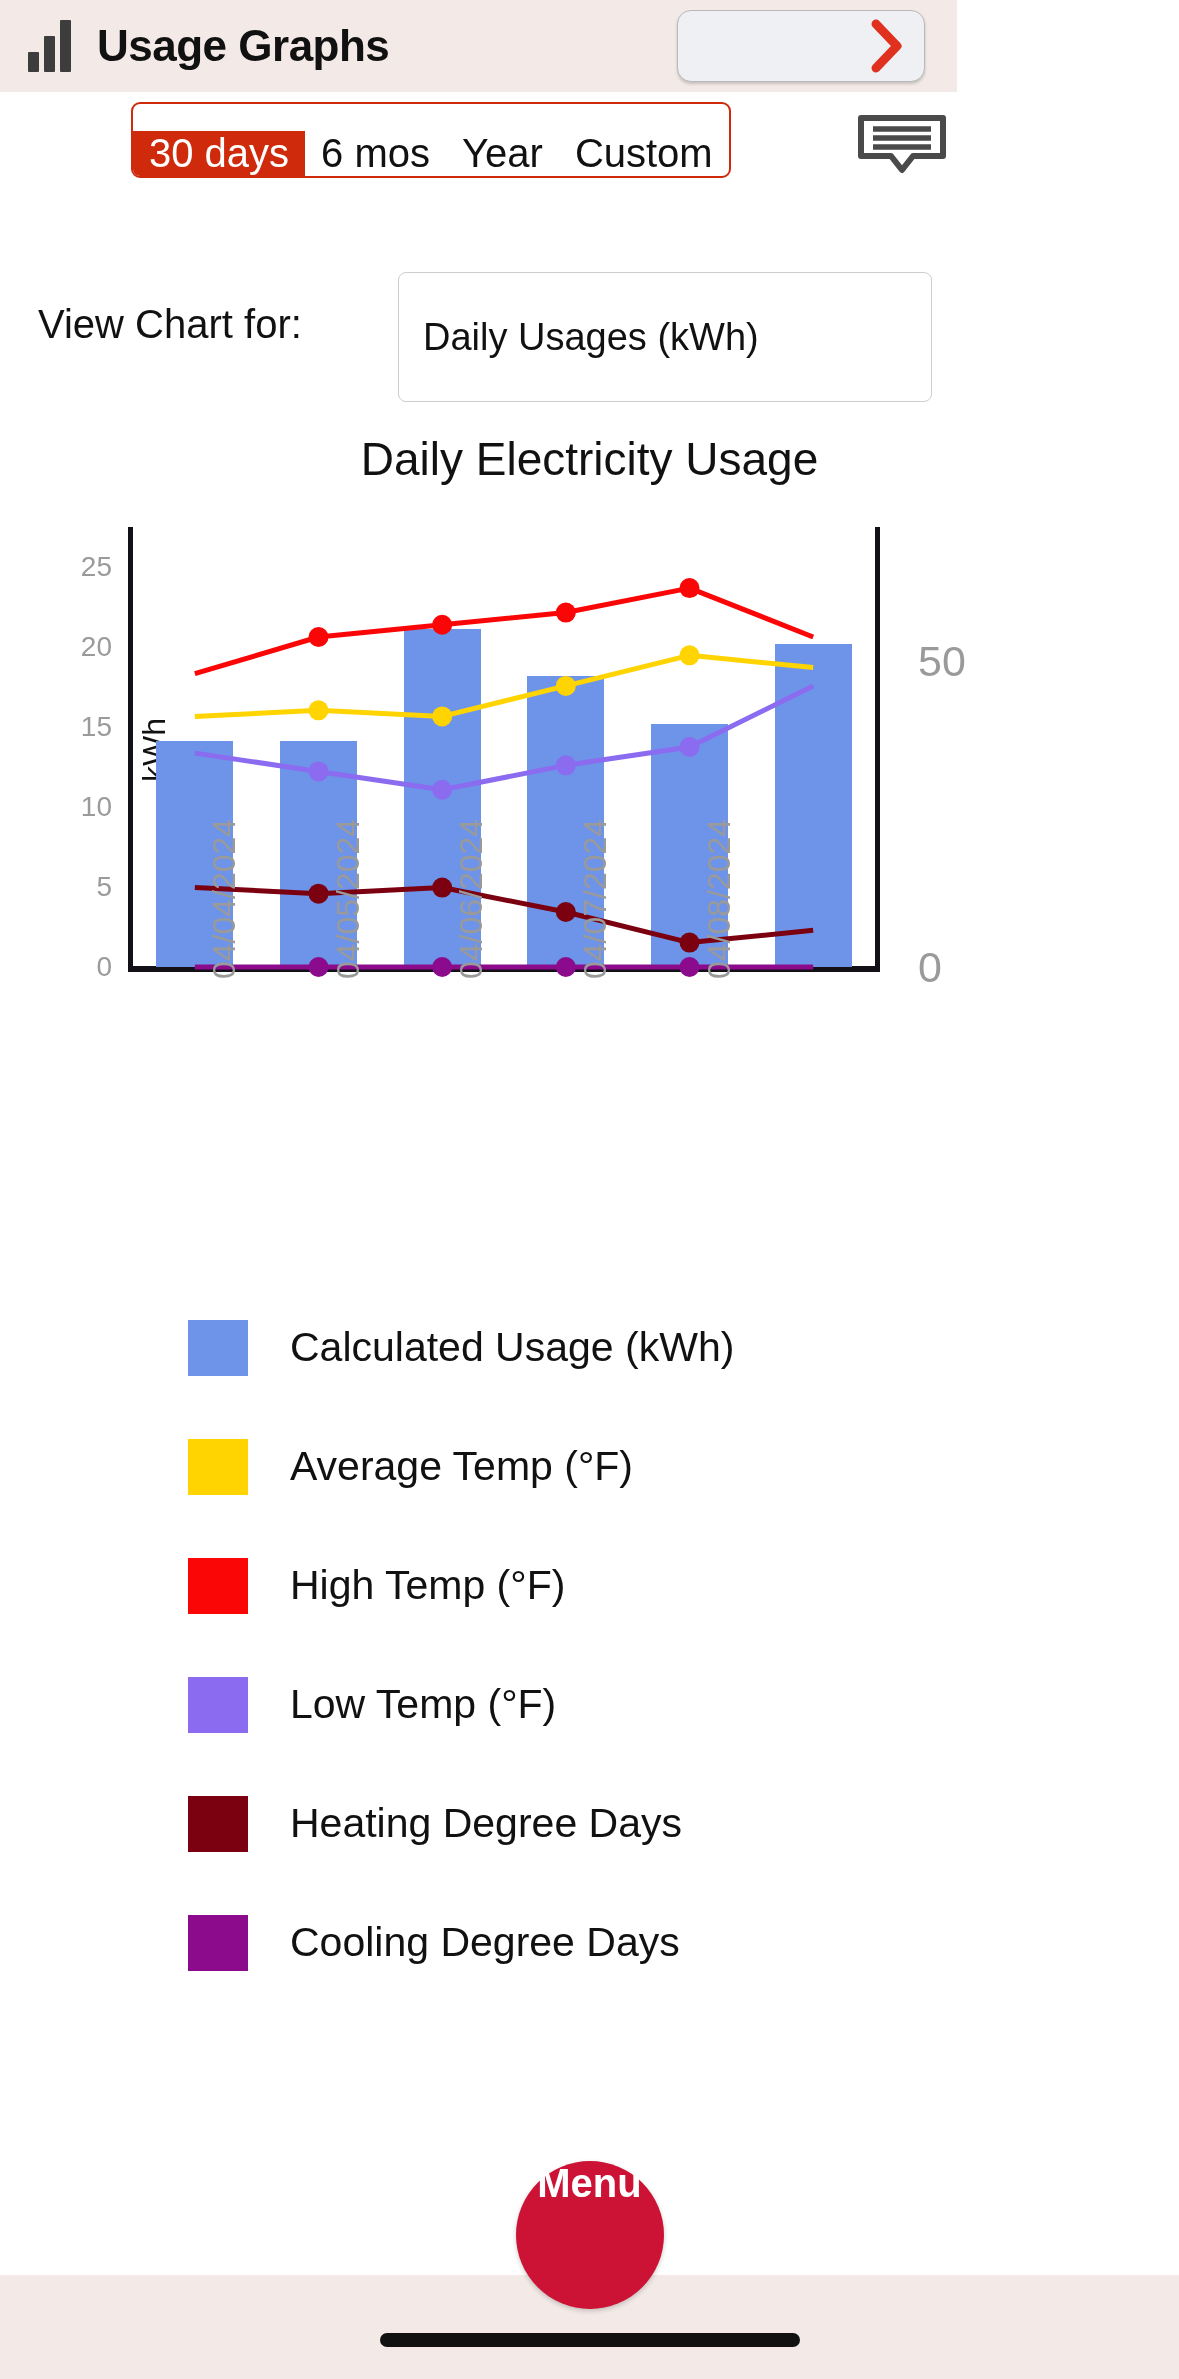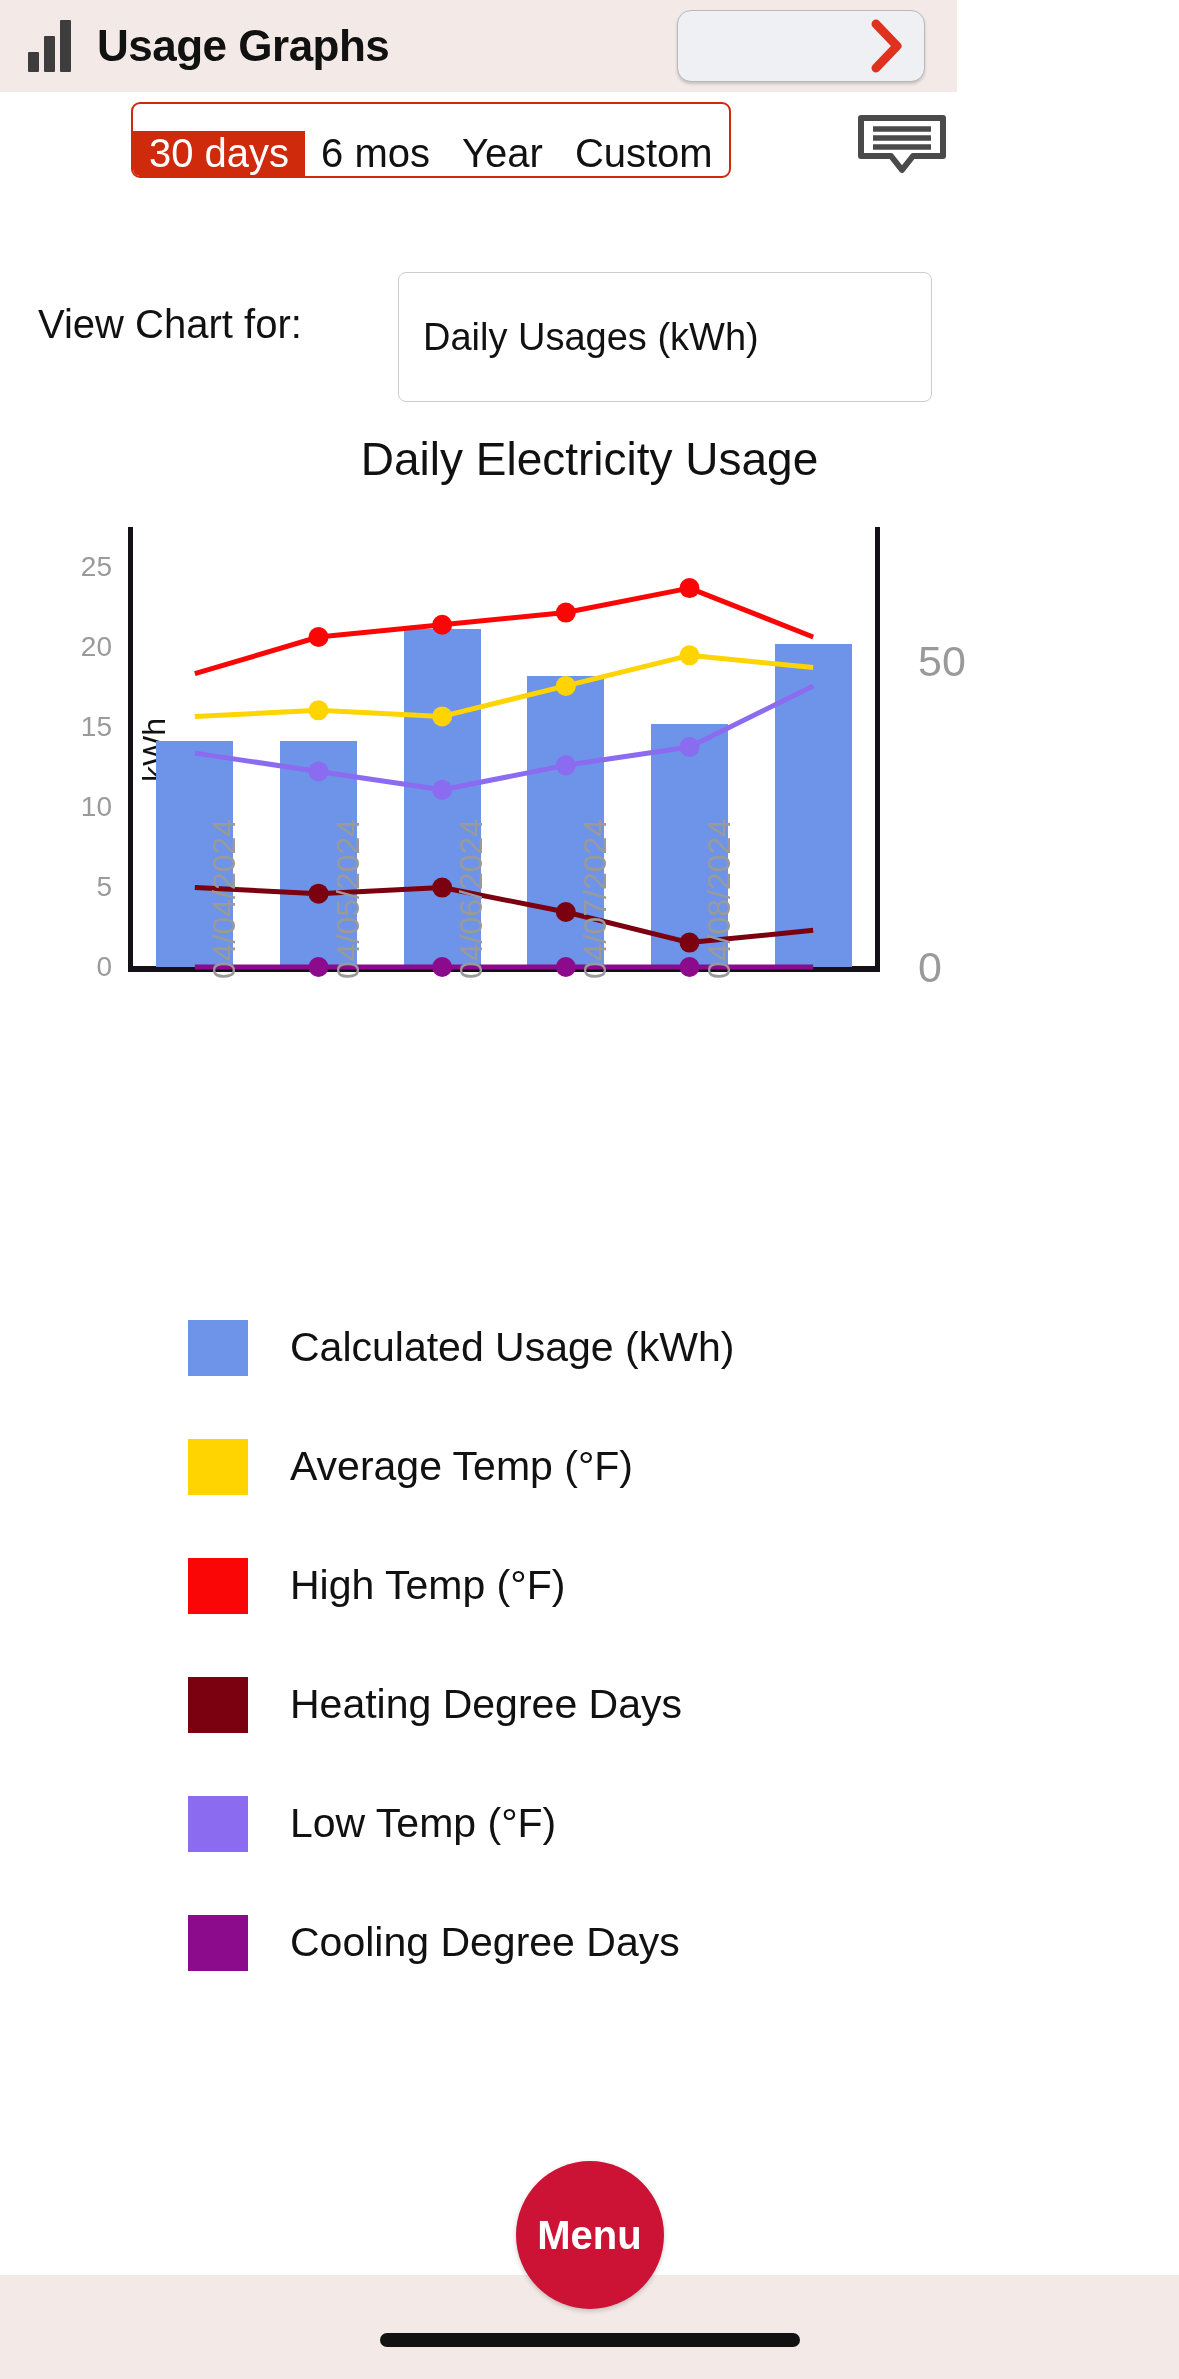--- a/index.html
+++ b/index.html
@@ -140,21 +140,21 @@
   }
   .home-indicator {
     position: absolute; left: 50%; transform: translateX(-50%);
     bottom: 32px; width: 420px; height: 14px; border-radius: 7px; background: #121212;
   }
   .menu-button {
     position: absolute; left: 50%; transform: translateX(-50%);
     bottom: 70px;
     width: 148px; height: 148px; border-radius: 50%;
     background: #cc1335;
-    display: flex; align-items: center; justify-content: center;
+    display: flex; justify-content: center;
     box-shadow: 0 2px 5px rgba(0,0,0,.2);
   }
   .menu-button span { color: #fff; font-size: 40px; font-weight: bold; }
 </style>
 </head>
 <body>
 
 <div class="app-header">
   <div class="bars-icon">
     <i></i>
@@ -262,26 +262,26 @@
   </div>
   <div class="legend-row">
     <div class="swatch" id="sw1" style="background: rgb(255, 212, 0);"></div>
     <div class="legend-label">Average Temp (°F)</div>
   </div>
   <div class="legend-row">
     <div class="swatch" id="sw2" style="background: rgb(251, 6, 6);"></div>
     <div class="legend-label">High Temp (°F)</div>
   </div>
   <div class="legend-row">
+    <div class="swatch" id="sw3" style="background: rgb(139, 108, 240);"></div>
+    <div class="legend-label">Low Temp (°F)</div>
+  </div>
+  <div class="legend-row">
     <div class="swatch" id="sw4" style="background: rgb(123, 1, 17);"></div>
     <div class="legend-label">Heating Degree Days</div>
-  </div>
-  <div class="legend-row">
-    <div class="swatch" id="sw3" style="background: rgb(139, 108, 240);"></div>
-    <div class="legend-label">Low Temp (°F)</div>
   </div>
   <div class="legend-row">
     <div class="swatch" id="sw5" style="background: rgb(140, 11, 140);"></div>
     <div class="legend-label">Cooling Degree Days</div>
   </div>
 </div>
 
 <div class="bottom-bar"></div>
 <div class="menu-button" style="background: rgb(204, 19, 53);">
   <span>Menu</span>

